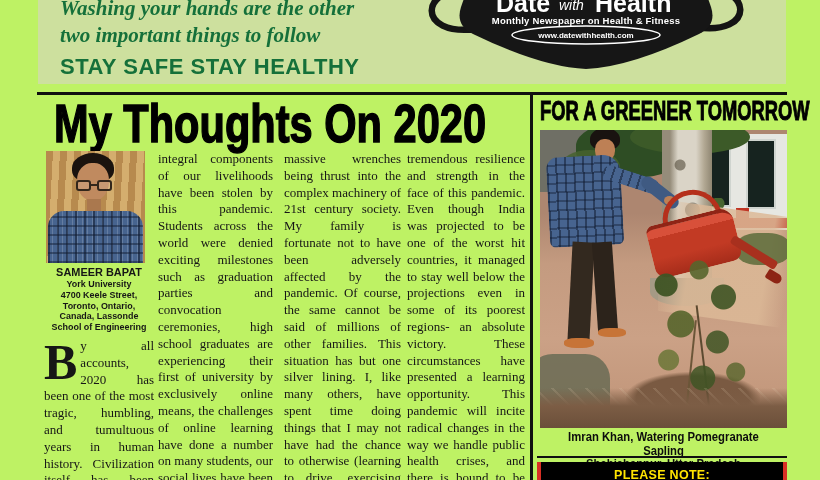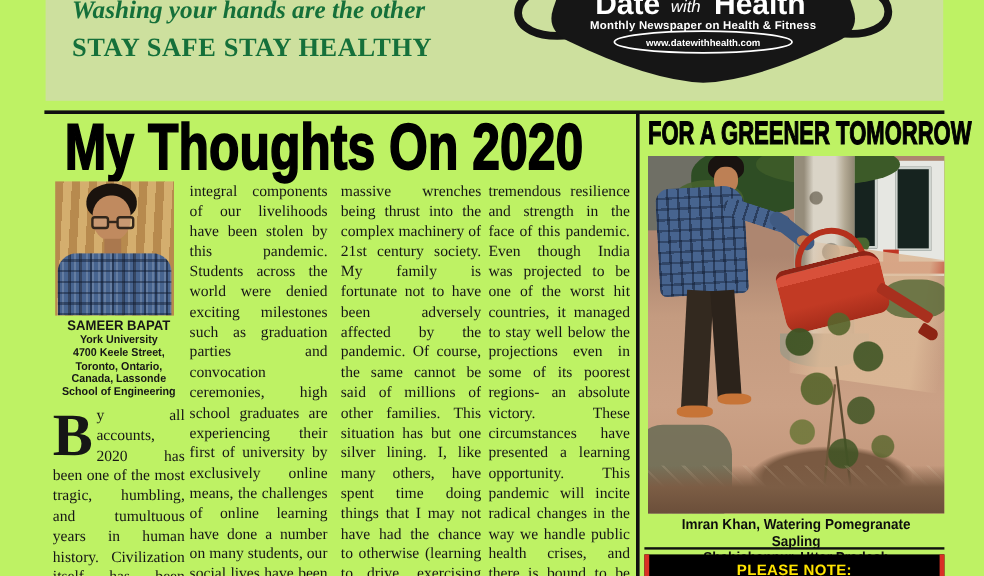--- a/index.html
+++ b/index.html
@@ -7,21 +7,21 @@
   .page {
     position:relative; width:820px; height:480px; background:#bef264;
     overflow:hidden; font-family:"Liberation Sans", sans-serif;
   }
   
   .banner { position:absolute; left:38px; top:0; width:748px; height:84px;
             background:#cde09e; overflow:hidden; }
   .banner-text { position:absolute; left:22px; top:-5px; color:#15703a; }
   .banner-italic { font-family:"Liberation Serif", serif; font-style:italic;
                    font-weight:bold; font-size:21px; line-height:27px; }
-  .banner-stay { font-family:Liberation Serif, serif; font-weight:bold;
+  .banner-stay { font-family:Liberation Sans, sans-serif; font-weight:bold;
                  font-size:22px; margin-top:5px; letter-spacing:.5px; }
   .mask-wrap { position:absolute; left:367px; top:-45px; width:360px; height:128px; }
   .mask-wrap svg text { fill:#ffffff; font-family:"Liberation Sans", sans-serif; }
 
   
   .hr-top { position:absolute; left:37px; top:92px; width:750px; height:3px; background:#101010; }
   .v-div  { position:absolute; left:530px; top:95px; width:3px; height:385px; background:#101010; }
   .hr-note { position:absolute; left:537px; top:456px; width:250px; height:2px; background:#101010; }
 
   
@@ -87,20 +87,21 @@
               text-align:center; padding-top:6px; }
 </style>
 </head>
 <body>
 
 <div class="page">
 
   <div class="banner">
     <div class="banner-text">
       <div class="banner-italic">Washing your hands are the other</div>
+      <div class="banner-italic">two important things to follow</div>
       <div class="banner-stay">STAY SAFE STAY HEALTHY</div>
     </div>
     <div class="mask-wrap">
       <svg width="360" height="128" viewBox="0 0 360 128">
         <path d="M70,34 C14,30 10,82 72,74" fill="none" stroke="#141414" stroke-width="6.5"></path>
         <path d="M292,34 C348,28 352,82 290,72" fill="none" stroke="#141414" stroke-width="6.5"></path>
         <path d="M70,12 Q180,2 292,12 L306,52 Q312,70 294,79 Q226,112 181,114 Q136,112 68,79 Q50,70 56,52 Z" fill="#161616"></path>
         <path d="M78,20 Q180,10 284,20" fill="none" stroke="#2e2e2e" stroke-width="3"></path>
         <text x="91" y="57" font-size="25" font-weight="bold">Date</text>
         <text x="154" y="55" font-size="14" font-style="italic" font-family="Liberation Serif, serif">with</text>

